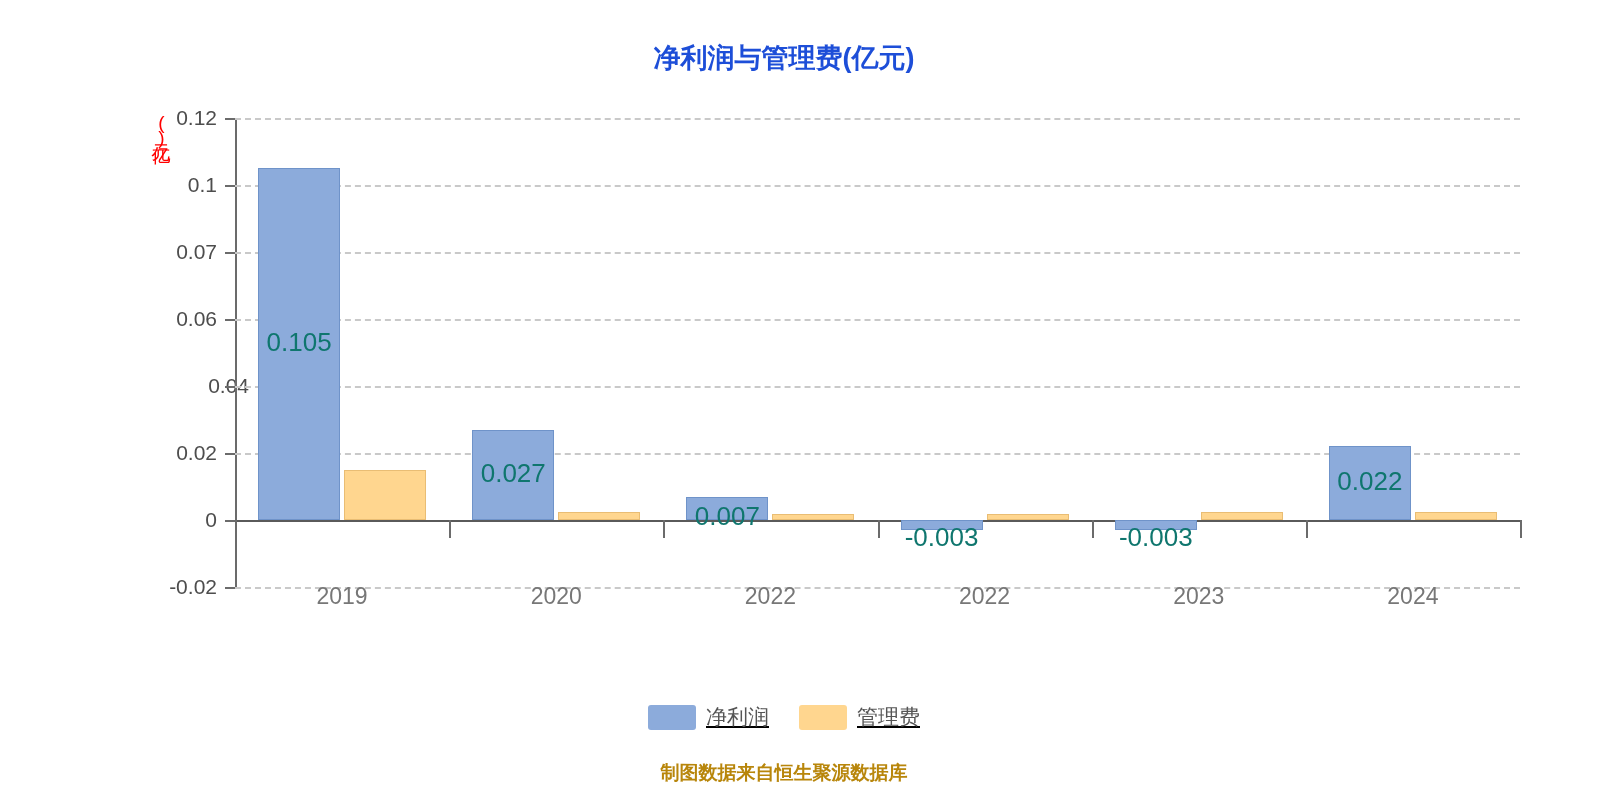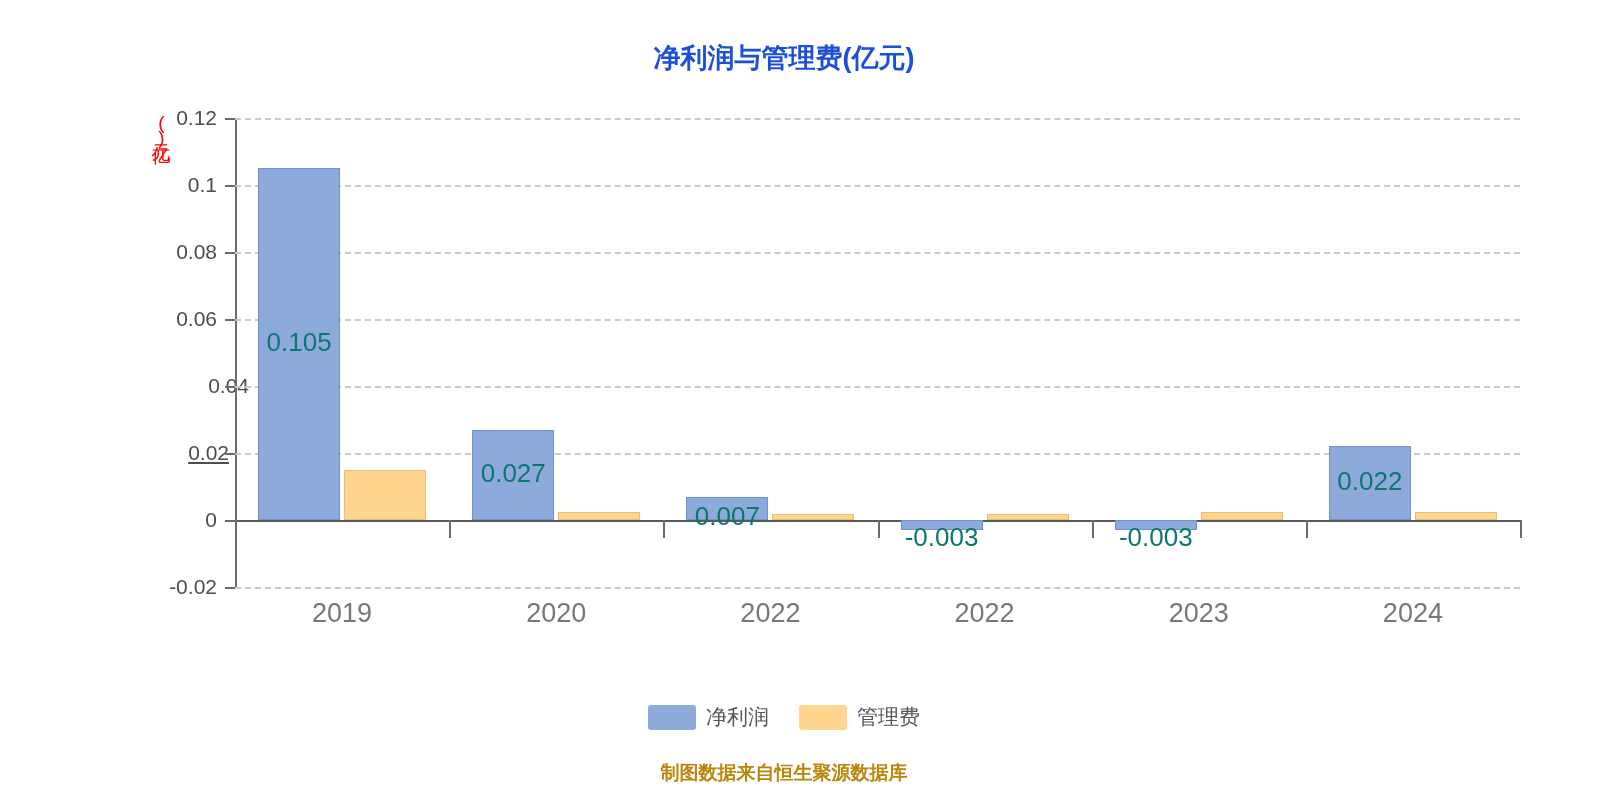--- a/index.html
+++ b/index.html
@@ -90,22 +90,22 @@
   }
   .x-tick-mark {
     position: absolute;
     top: 519px;
     width: 0;
     height: 18px;
     border-left: 2px solid #6b6b6b;
   }
   .x-tick-label {
     position: absolute;
-    top: 598px;
-    font-size: 27px;
+    top: 583px;
+    font-size: 23px;
     color: #777777;
     transform: translateX(-50%);
     white-space: nowrap;
   }
 
   
   .bar {
     position: absolute;
     box-sizing: border-box;
   }
@@ -128,20 +128,21 @@
   
   #legend {
     position: absolute;
     left: 0;
     top: 703px;
     width: 1568px;
     display: flex;
     justify-content: center;
     align-items: flex-start;
     gap: 30px;
+    text-decoration: underline;
   }
   .legend-item {
     display: flex;
     align-items: center;
     gap: 10px;
   }
   .legend-swatch {
     width: 48px;
     height: 25px;
     border-radius: 3px;
@@ -166,24 +167,24 @@
 </head>
 <body>
 
 <div id="chart-title">净利润与管理费(亿元)</div>
 
 <div id="y-axis-unit">(亿元)</div>
 
 <div id="y-tick-labels">
     <div class="y-tick-label" style="position: absolute; left: 0px; width: 217px; top: 118px;">0.12</div>
     <div class="y-tick-label" style="position: absolute; left: 0px; width: 217px; top: 185px;">0.1</div>
-    <div class="y-tick-label" style="position: absolute; left: 0px; width: 217px; top: 252px;">0.08</div>
+    <div class="y-tick-label" style="position: absolute; left: 0px; width: 217px; top: 252px;">0.07</div>
     <div class="y-tick-label" style="position: absolute; left: 0px; width: 217px; top: 319px;">0.06</div>
     <div class="y-tick-label" style="position: absolute; left: 0px; width: 217px; top: 386px; padding-left: 32px;">0.04</div>
-    <div class="y-tick-label" style="position: absolute; left: 12px; width: 217px; top: 453px; text-decoration: underline;">0.02</div>
+    <div class="y-tick-label" style="position: absolute; left: 0px; width: 217px; top: 453px;">0.02</div>
     <div class="y-tick-label" style="position: absolute; left: 0px; width: 217px; top: 520px;">0</div>
     <div class="y-tick-label" style="position: absolute; left: 0px; width: 217px; top: 587px;">-0.02</div>
   </div>
 
 <div id="y-axis-spine"></div>
 
 <div id="plot-area">
   <div id="gridlines">
       <div class="gridline" style="top: 0px;"></div>
       <div class="gridline" style="top: 67px;"></div>

